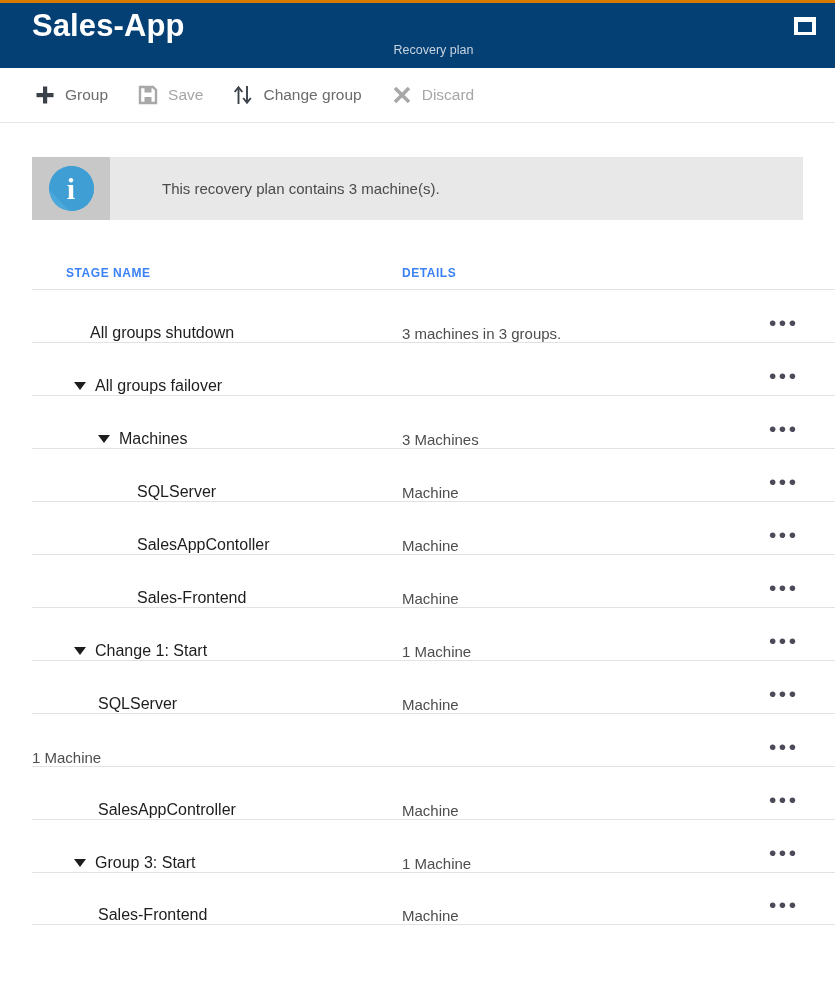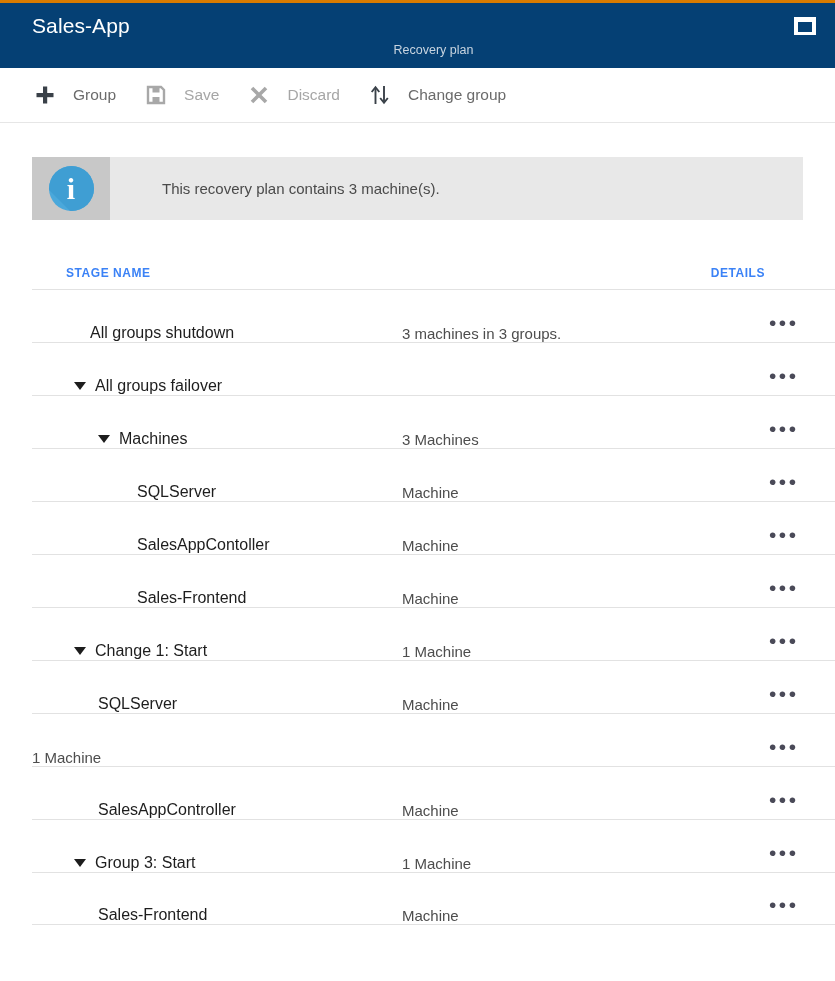--- a/index.html
+++ b/index.html
@@ -33,22 +33,22 @@
   
   .blade-header {
     flex: 0 0 auto;
     height: 65px;
     background: #054074;
     position: relative;
     padding: 8px 0 0 32px;
   }
   .blade-title {
     color: #ffffff;
-    font-size: 21px;
-    font-weight: 400;
+    font-size: 31px;
+    font-weight: 700;
     line-height: 30px;
     letter-spacing: 0.1px;
   }
   .blade-subtitle {
     color: #c8d4e0;
     font-size: 12.5px;
     font-weight: 400;
     line-height: 16px;
     margin-top: 1px;
     text-align: center;
@@ -94,21 +94,20 @@
     background: none;
     border: none;
     font-family: inherit;
   }
   .cmd.is-disabled { cursor: default; }
   .cmd-label {
     font-size: 15.5px;
     color: #6b6b6b;
     font-weight: 400;
     white-space: nowrap;
-    margin-left: 8px;
   }
   .cmd.is-disabled .cmd-label { color: #a6a6a6; }
   .cmd-icon {
     width: 22px;
     height: 22px;
     flex: 0 0 auto;
     display: block;
     position: relative;
   }
   .cmd-icon svg { display: block; }
@@ -182,21 +181,21 @@
     margin: 31px 0 0 32px;
     width: 803px;
   }
   .stage-head {
     display: flex;
     align-items: flex-end;
     height: 38px;
     padding-bottom: 9px;
   }
   .col-name  { width: 370px; flex: 0 0 auto; }
-  .col-det   { flex: 1 1 auto; text-align: right; }
+  .col-det   { flex: 1 1 auto; }
   .col-menu  { width: 70px; flex: 0 0 auto; }
 
   .th {
     font-size: 12px;
     font-weight: 700;
     color: #3b82f6;
     letter-spacing: 0.55px;
     text-transform: uppercase;
   }
   .th.th-name { padding-left: 34px; }
@@ -285,43 +284,43 @@
 
     <button class="cmd is-disabled" disabled="">
       <span class="cmd-icon">
         <svg width="22" height="22" viewBox="0 0 22 22">
           <path d="M3 3 h13 l3 3 v13 H3 Z" fill="none" stroke="#a8a8a8" stroke-width="2.4"></path>
           <rect x="7.5" y="3" width="7" height="5.5" fill="#a8a8a8"></rect>
           <rect x="7.5" y="13" width="7" height="6" fill="#a8a8a8"></rect>
         </svg>
       </span>
       <span class="cmd-label">Save</span>
-    </button>
-
-    <button class="cmd is-disabled" disabled="">
-      <span class="cmd-icon">
-        <svg width="22" height="22" viewBox="0 0 22 22">
-          <path d="M4 4 L18 18 M18 4 L4 18" stroke="#a8a8a8" stroke-width="3.6" stroke-linecap="butt"></path>
-        </svg>
-      </span>
-      <span class="cmd-label">Discard</span>
     </button>
 
     <button class="cmd">
       <span class="cmd-icon">
         <svg width="22" height="22" viewBox="0 0 22 22">
           <path d="M6.5 20 V4.5" stroke="#3a4149" stroke-width="1.9"></path>
           <path d="M2.7 8 L6.5 3.2 L10.3 8" fill="none" stroke="#3a4149" stroke-width="1.9" stroke-linejoin="miter"></path>
           <path d="M15 2 V17.5" stroke="#3a4149" stroke-width="1.9"></path>
           <path d="M11.2 14 L15 18.8 L18.8 14" fill="none" stroke="#3a4149" stroke-width="1.9" stroke-linejoin="miter"></path>
         </svg>
       </span>
       <span class="cmd-label">Change group</span>
     </button>
 
+    <button class="cmd is-disabled" disabled="">
+      <span class="cmd-icon">
+        <svg width="22" height="22" viewBox="0 0 22 22">
+          <path d="M4 4 L18 18 M18 4 L4 18" stroke="#a8a8a8" stroke-width="3.6" stroke-linecap="butt"></path>
+        </svg>
+      </span>
+      <span class="cmd-label">Discard</span>
+    </button>
+
   </div>
 
   <div class="blade-body">
 
     <div class="info-banner">
       <div class="info-banner-iconcell">
         <div class="info-circle">
           <span class="info-glyph">i</span>
         </div>
       </div>

